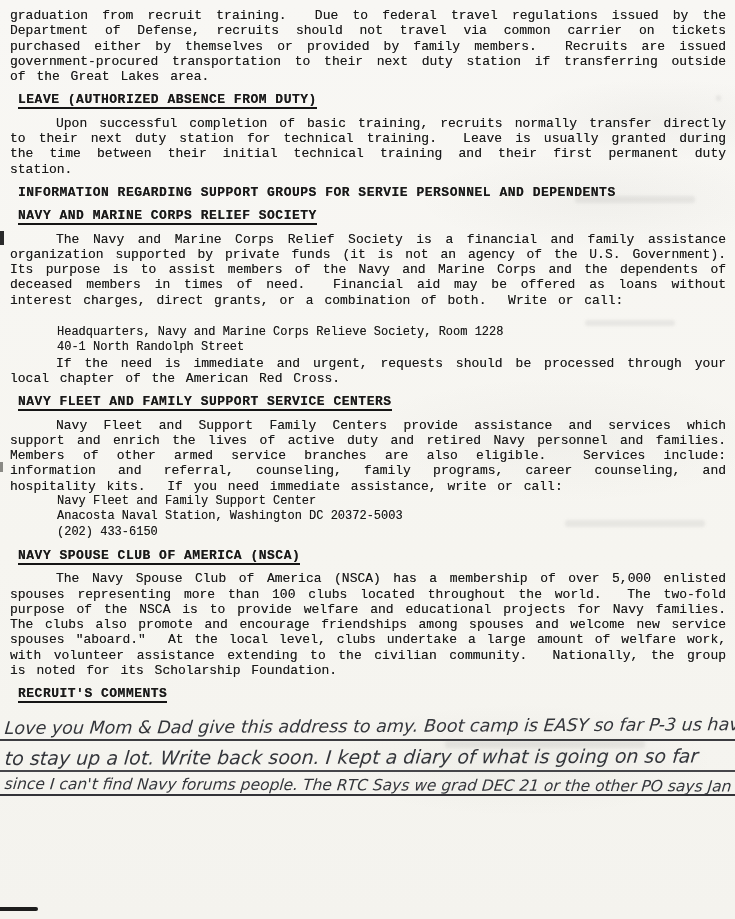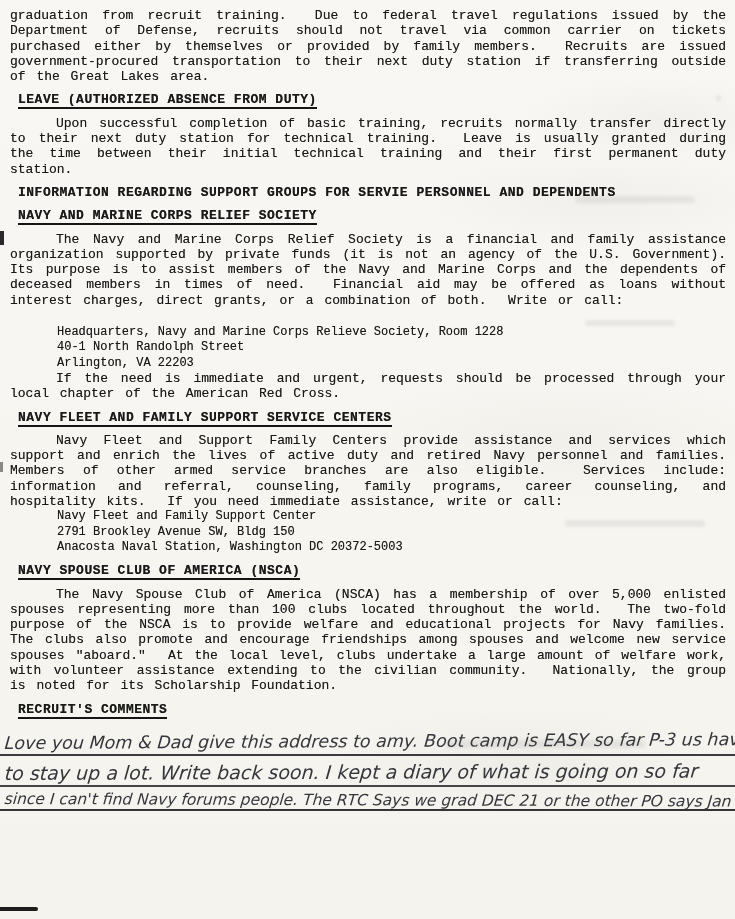--- a/index.html
+++ b/index.html
@@ -107,33 +107,32 @@
 
   <h2 class="heading mt-info"><span>INFORMATION REGARDING SUPPORT GROUPS FOR SERVIE PERSONNEL AND DEPENDENTS</span></h2>
 
   <h2 class="heading underline mt-nmcrs"><span>NAVY AND MARINE CORPS RELIEF SOCIETY</span></h2>
 
   <p class="body indent mt-p3">The Navy and Marine Corps Relief Society is a financial and family assistance organization supported by private funds (it is not an agency of the U.S. Government).  Its purpose is to assist members of the Navy and Marine Corps and the dependents of deceased members in times of need.  Financial aid may be offered as loans without interest charges, direct grants, or a combination of both.  Write or call:</p>
 
   <div class="addr mt-addr1">
     <div>Headquarters, Navy and Marine Corps Relieve Society, Room 1228</div>
     <div>40-1 North Randolph Street</div>
-    <div>Arlington, VA  22203</div>
   </div>
 
   <p class="body indent mt-p4">If the need is immediate and urgent, requests should be processed through your local chapter of the American Red Cross.</p>
 
   <h2 class="heading underline mt-nffs"><span>NAVY FLEET AND FAMILY SUPPORT SERVICE CENTERS</span></h2>
 
   <p class="body indent mt-p5">Navy Fleet and Support Family Centers provide assistance and services which support and enrich the lives of active duty and retired Navy personnel and families.  Members of other armed service branches are also eligible.  Services include: information and referral, counseling, family programs, career counseling, and hospitality kits.  If you need immediate assistance, write or call:</p>
 
   <div class="addr mt-addr2">
     <div>Navy Fleet and Family Support Center</div>
-    <div>2791 Brookley Avenue SW, Bldg 150</div>
     <div>Anacosta Naval Station, Washington DC 20372-5003</div>
+    <div>(202) 433-6150</div>
   </div>
 
   <h2 class="heading underline mt-nsca"><span>NAVY SPOUSE CLUB OF AMERICA (NSCA)</span></h2>
 
   <p class="body indent mt-p6">The Navy Spouse Club of America (NSCA) has a membership of over 5,000 enlisted spouses representing more than 100 clubs located throughout the world.  The two-fold purpose of the NSCA is to provide welfare and educational projects for Navy families.  The clubs also promote and encourage friendships among spouses and welcome new service spouses "aboard."  At the local level, clubs undertake a large amount of welfare work, with volunteer assistance extending to the civilian community.  Nationally, the group is noted for its Scholarship Foundation.</p>
 
   <h2 class="heading underline mt-recruit"><span>RECRUIT'S COMMENTS</span></h2>
 
   <div class="comments-area">
     <div class="hw-row hw-1">

